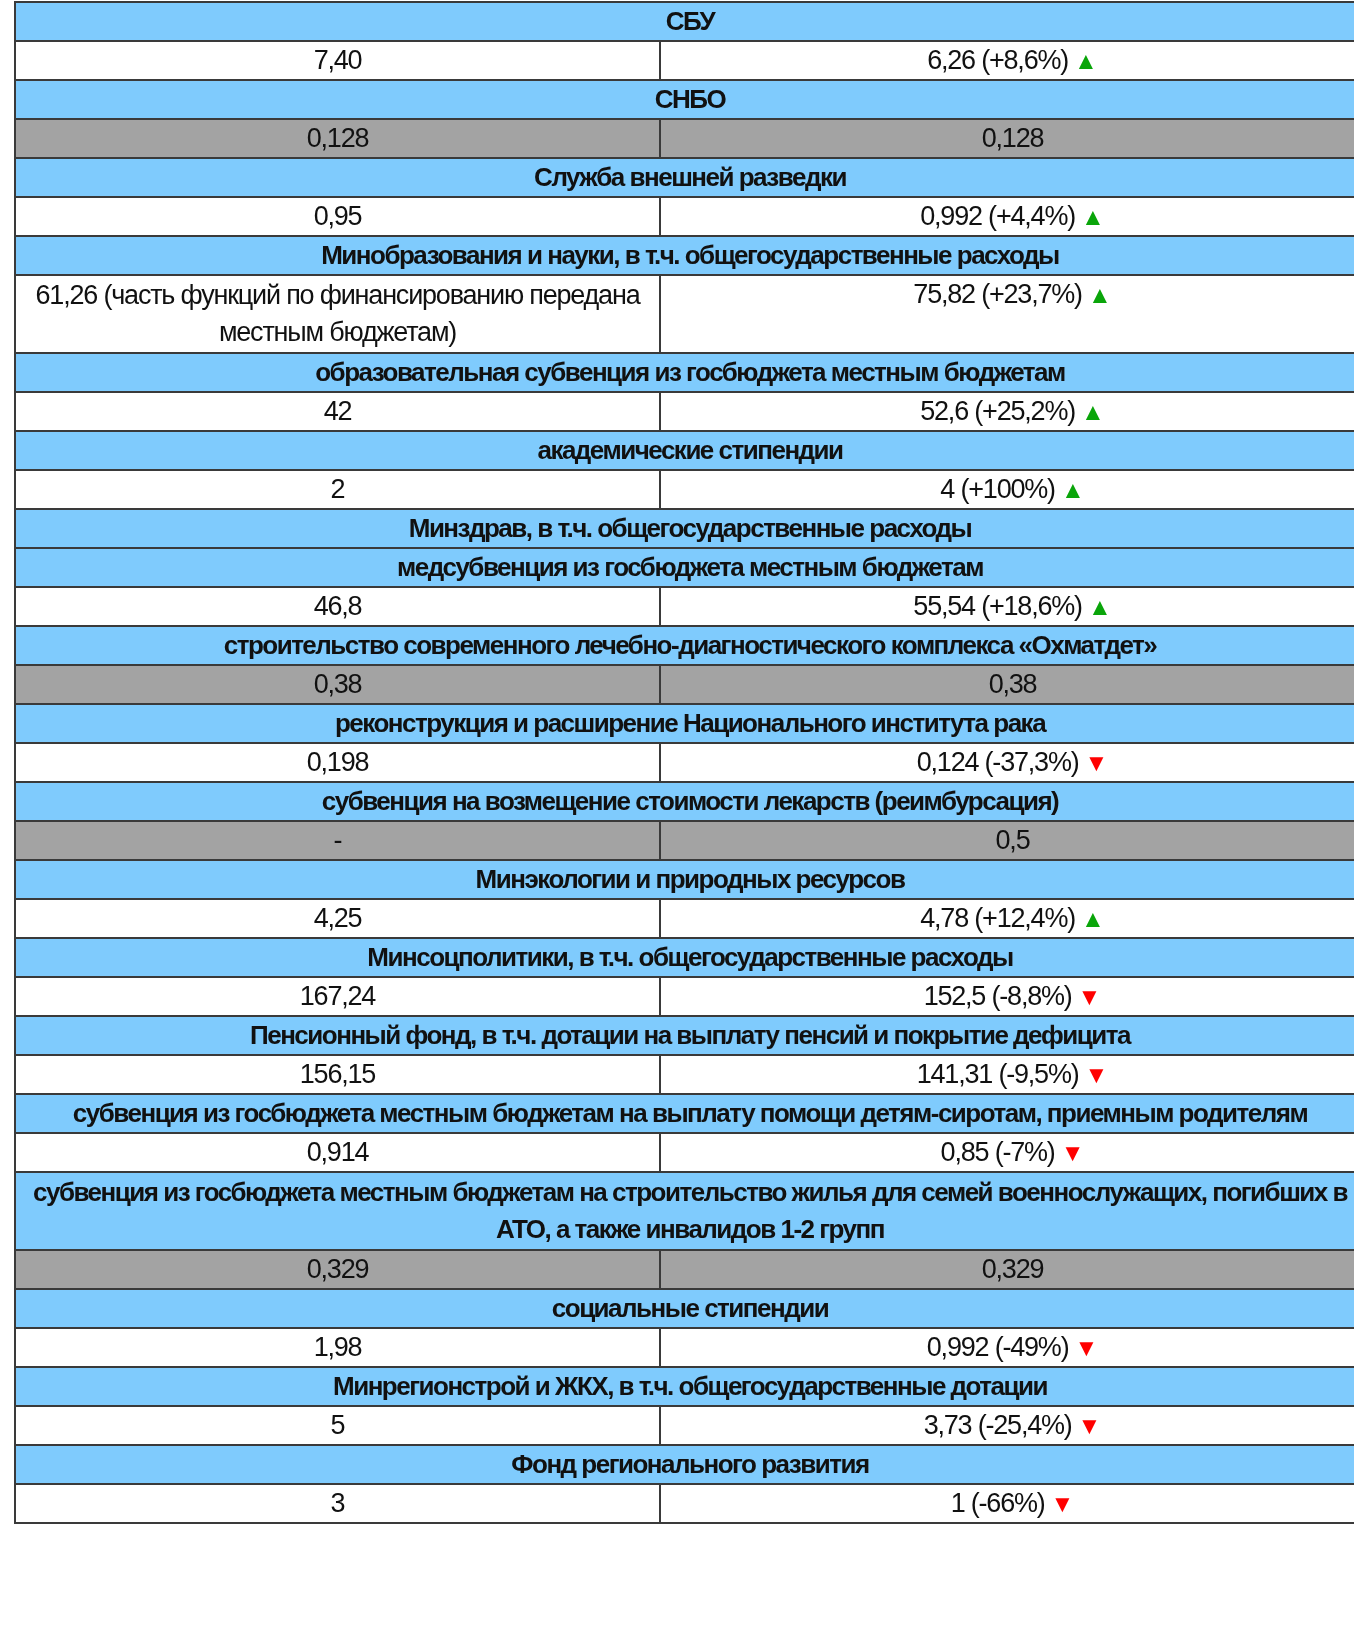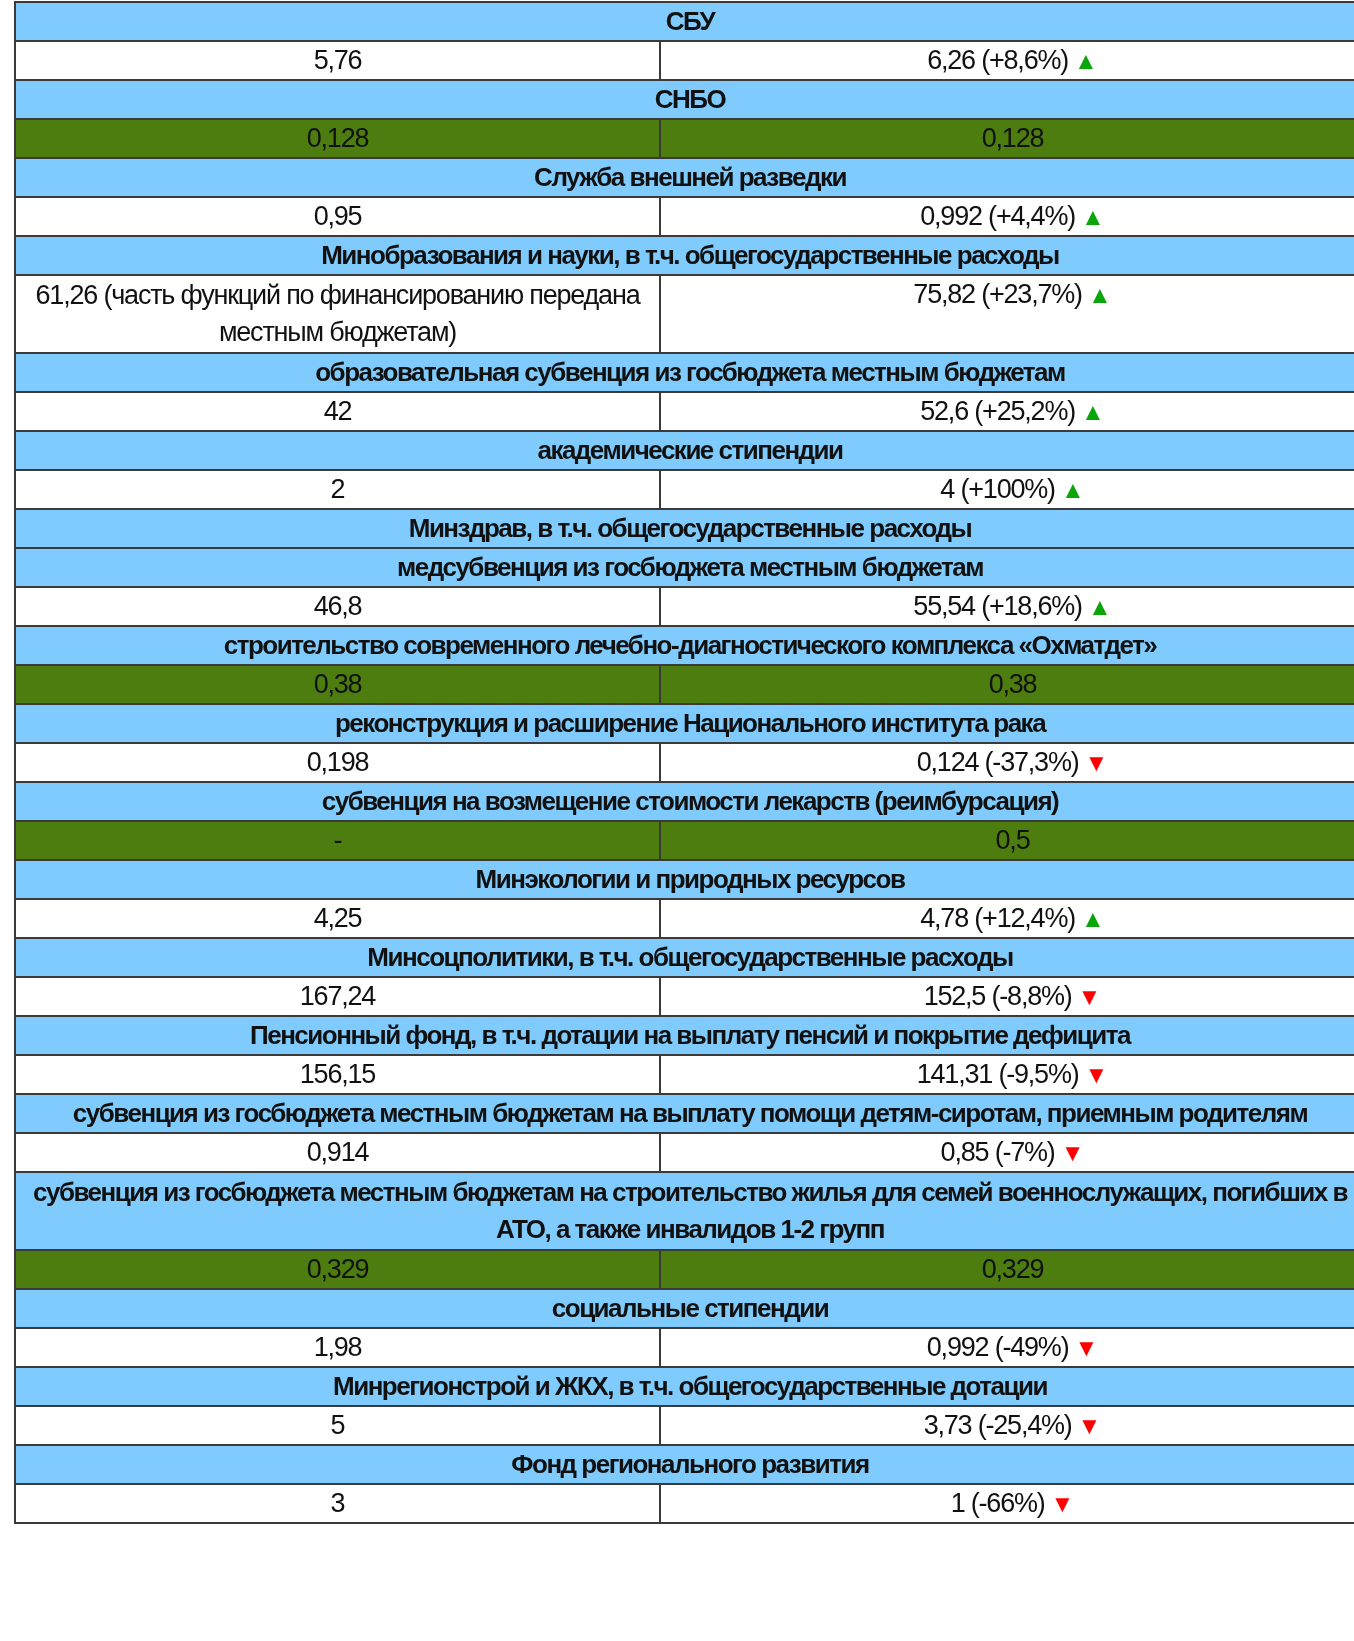--- a/index.html
+++ b/index.html
@@ -16,21 +16,21 @@
     text-align: center; vertical-align: middle;
     padding: 0 4px; line-height: 37px;
     letter-spacing: -1.2px;
   }
   .tbl tr.hdr td {
     background: #7fcbfd; font-weight: bold; height: 37px;
     font-size: 26px; letter-spacing: -1.5px;
   }
   .tbl tr.hdr.tall td { height: 76px; }
   .tbl tr.val td { background: #ffffff; height: 37px; }
-  .tbl tr.val.same td { background: #4d7c0f; }
+  .tbl tr.val.same td { background: #a3a3a3; }
   .tbl tr.val.tall td { height: 76px; text-align: center; }
   .tbl tr.val.tall td.right { vertical-align: top; border-radius: 6px; }
   .arrow { display: inline-block; margin-left: 6px; font-size: 24px; letter-spacing: 0; }
   .arrow.up { color: #0aa50a; }
   .arrow.down { color: #ff0000; }
   col.c1 { width: 645px; }
   col.c2 { width: 705px; }
 </style>
 </head>
 <body>
@@ -38,21 +38,21 @@
 <table class="tbl">
   <colgroup>
       <col class="c1">
       <col class="c2">
     </colgroup>
   <tbody id="tbody">
       <tr class="hdr">
         <td colspan="2">СБУ</td>
       </tr>
       <tr class="val">
-        <td>5,76</td>
+        <td>7,40</td>
         <td class="right"><span>6,26 (+8,6%)</span><span class="arrow up" style="color: rgb(10, 165, 10);">▲</span></td>
       </tr>
       <tr class="hdr">
         <td colspan="2">СНБО</td>
       </tr>
       <tr class="val same">
         <td>0,128</td>
         <td class="right"><span>0,128</span></td>
       </tr>
       <tr class="hdr">

